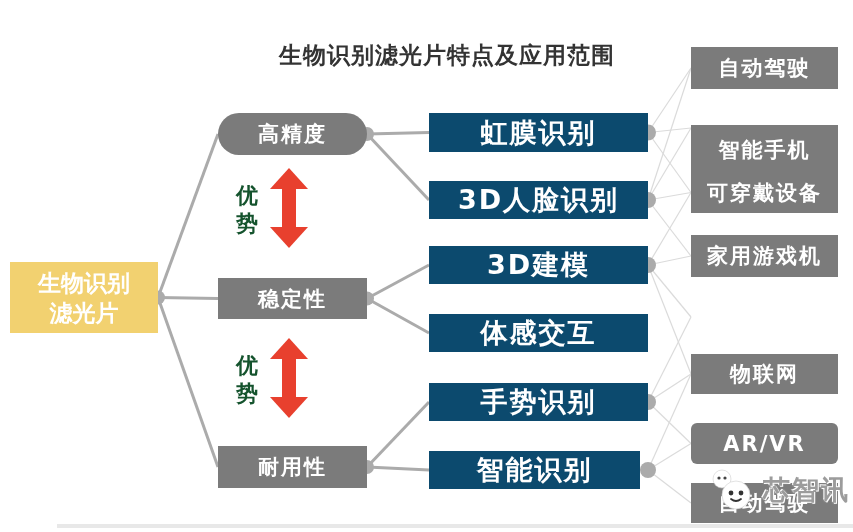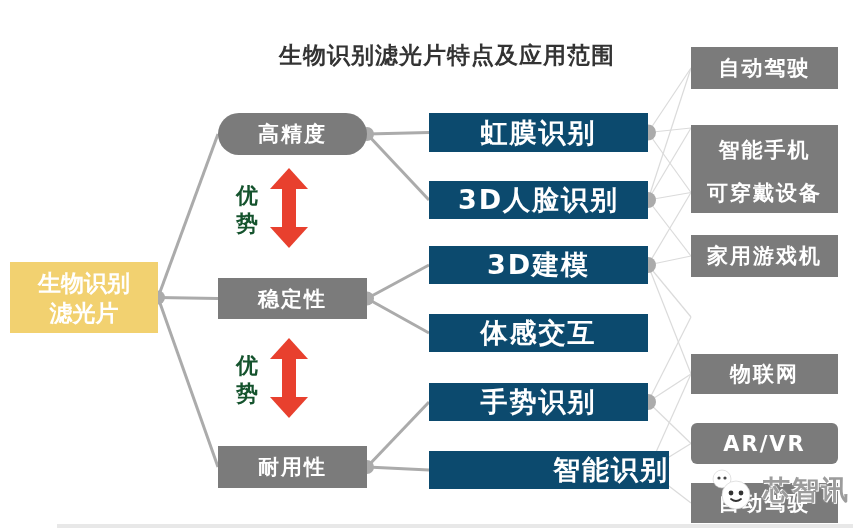--- a/index.html
+++ b/index.html
@@ -132,21 +132,21 @@
   </div>
   <div class="node app" style="left: 429px; top: 246px; width: 219px; height: 38px;">
     <span>3D建模</span>
   </div>
   <div class="node app" style="left: 429px; top: 314px; width: 219px; height: 38px; text-align: center;">
     <span>体感交互</span>
   </div>
   <div class="node app" style="left: 429px; top: 383px; width: 219px; height: 38px;">
     <span>手势识别</span>
   </div>
-  <div class="node app" style="left: 429px; top: 451px; width: 240px; height: 38px; justify-content: flex-end;">
+  <div class="node app" style="left: 429px; top: 451px; width: 211px; height: 38px;">
     <span>智能识别</span>
   </div>
 
   <div class="node device" style="left: 691px; top: 47px; width: 147px; height: 42px;">
     <span>自动驾驶</span>
   </div>
   <div class="node device" style="left: 691px; top: 107px; width: 147px; height: 50px; margin-top: 18px;">
     <span>智能手机</span>
   </div>
   <div class="node device" style="left: 691px; top: 172px; width: 147px; height: 41px;">

